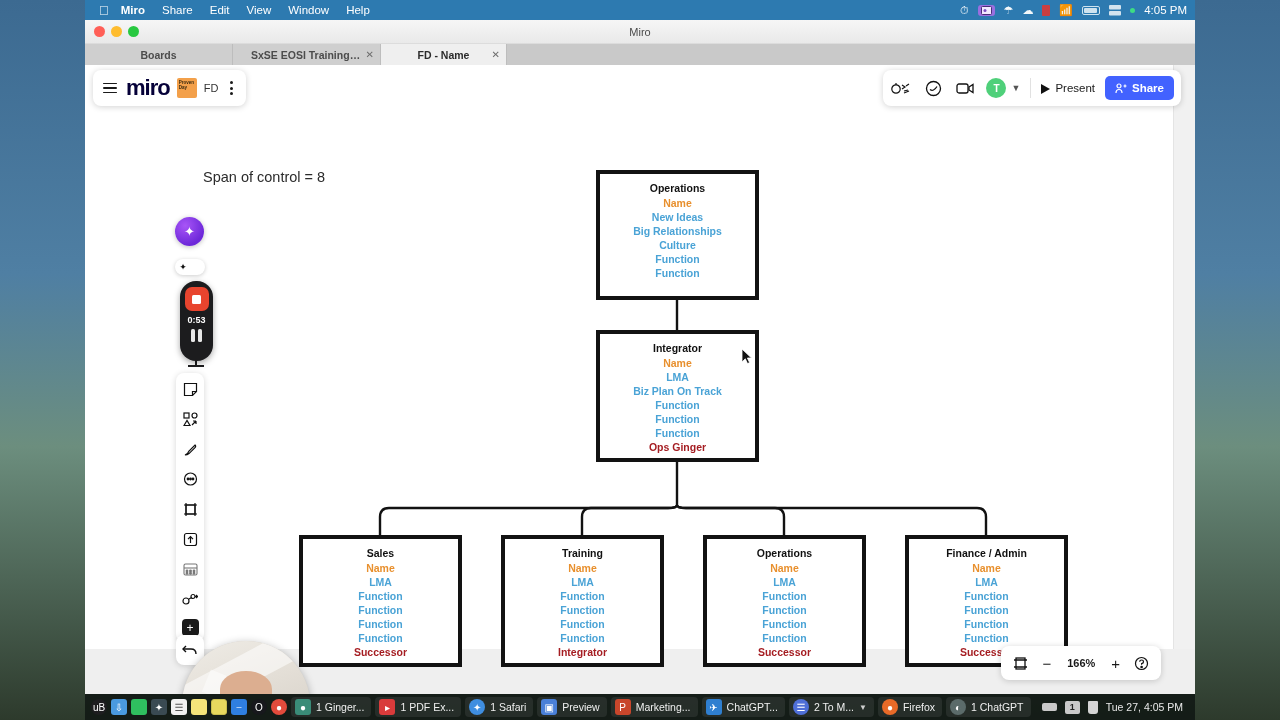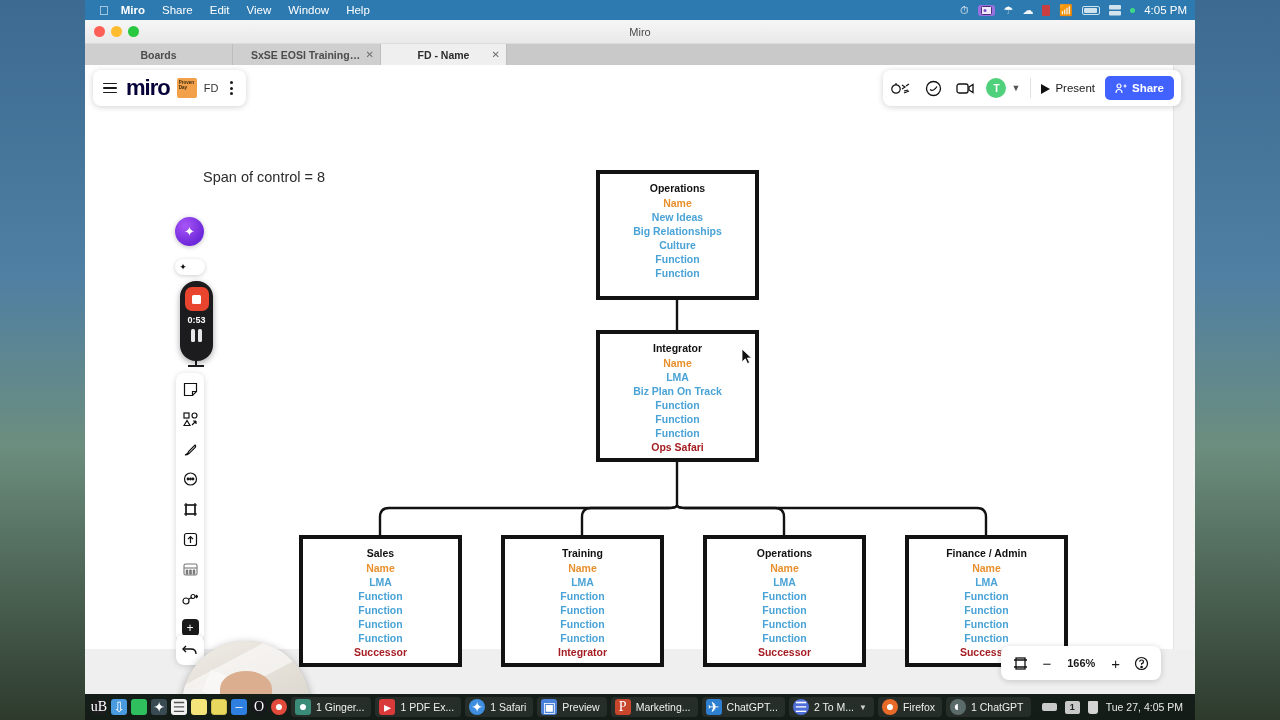--- a/index.html
+++ b/index.html
@@ -210,21 +210,21 @@
   .zoombar .zb { display: flex; align-items: center; justify-content: center; color: #1a1a1a; }
   .zoom-val { font-size: 11px; font-weight: 600; color: #1a1a1a; min-width: 32px; text-align: center; }
 
   
   .dock {
     position: absolute; left: 85px; bottom: 0; width: 1110px; height: 26px;
     background: rgba(18,26,22,.92); display: flex; align-items: center; gap: 4px;
     padding: 0 6px; color: #e9e9e9; font-size: 10.5px;
   }
   .dk-ic { width: 16px; height: 16px; border-radius: 3px; display: flex; align-items: center; justify-content: center;
-           font-size: 14px; color: #fff; flex: none; font-family: Liberation Serif, serif; }
+           font-size: 10px; color: #fff; flex: none; }
   .dk-task {
     display: flex; align-items: center; gap: 5px; background: rgba(255,255,255,.08);
     border-radius: 4px; padding: 2px 7px 2px 4px; white-space: nowrap; flex: none;
   }
   .dk-task .lbl { font-size: 10.5px; color: #efefef; }
   .dk-right { margin-left: auto; display: flex; align-items: center; gap: 8px; padding-right: 6px; }
   .dk-sq { width: 15px; height: 13px; border-radius: 2px; background: #c9c9c9; display:flex;align-items:center;justify-content:center;color:#222;font-size:9px;font-weight:bold; }
   .dk-bar { width: 15px; height: 8px; border-radius: 2px; background: #c9c9c9; }
   .dk-trash { width: 10px; height: 13px; background: #d4d4d4; border-radius: 1px 1px 3px 3px; }
 </style>
@@ -323,21 +323,21 @@
         </div>
 
         <div class="node n-integrator">
           <div class="n-title">Integrator</div>
           <div class="n-row c-orange">Name</div>
           <div class="n-row c-blue">LMA</div>
           <div class="n-row c-blue">Biz Plan On Track</div>
           <div class="n-row c-blue">Function</div>
           <div class="n-row c-blue">Function</div>
           <div class="n-row c-blue">Function</div>
-          <div class="n-row c-red">Ops Safari</div>
+          <div class="n-row c-red">Ops Ginger</div>
         </div>
 
         <div class="node n-sales">
           <div class="n-title">Sales</div>
           <div class="n-row c-orange">Name</div>
           <div class="n-row c-blue">LMA</div>
           <div class="n-row c-blue">Function</div>
           <div class="n-row c-blue">Function</div>
           <div class="n-row c-blue">Function</div>
           <div class="n-row c-blue">Function</div>

